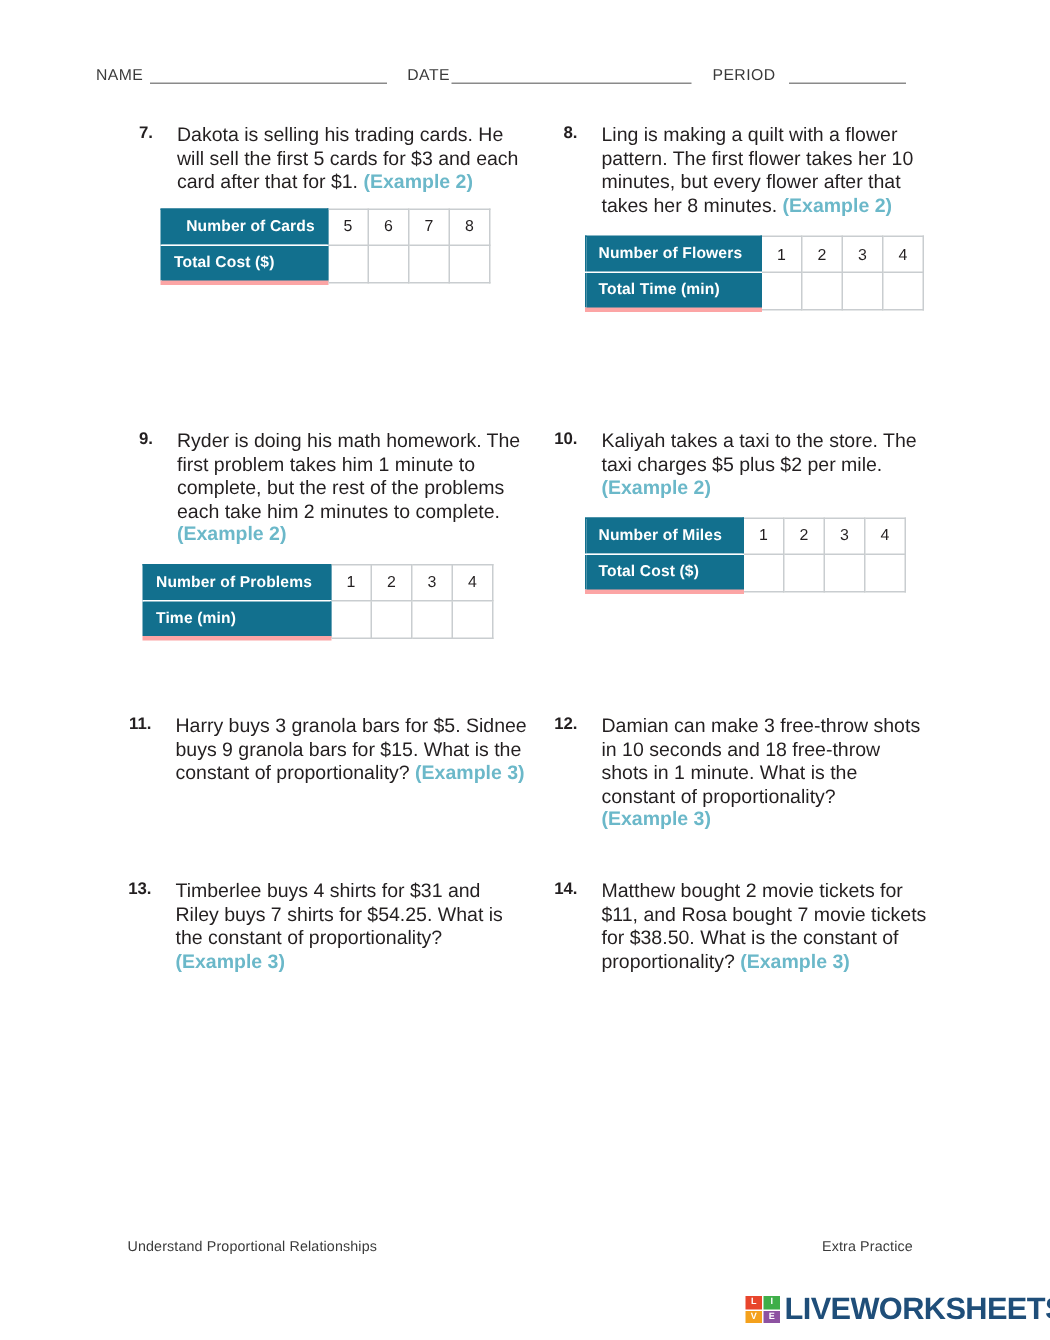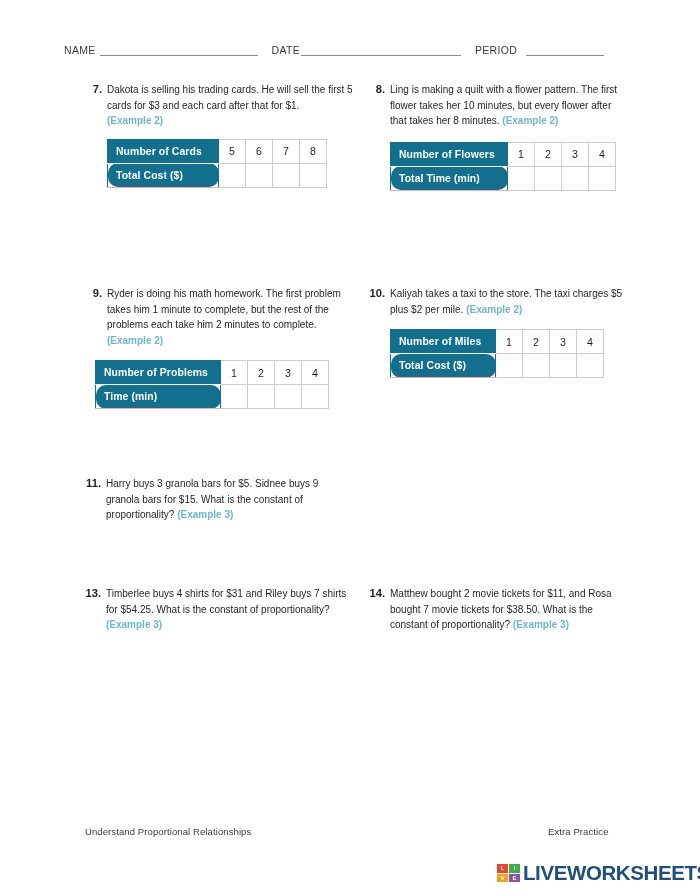--- a/index.html
+++ b/index.html
@@ -63,23 +63,23 @@
     font-weight: bold;
     font-size: 11.2px;
     line-height: 15.5px;
     text-align: right;
     flex: 0 0 auto;
     color: #231f20;
   }
   .prob-num.w1 { width: 17px; }
   .prob-num.w2 { width: 21px; }
   .prob-text {
-    font-size: 10px;
+    font-size: 13px;
     line-height: 15.5px;
-    margin-left: 5px;
+    margin-left: 16px;
     color: #231f20;
   }
   .ex-tag {
     color: #6bb8c9;
     font-weight: bold;
     white-space: nowrap;
   }
 
   
   .dtable {
@@ -102,22 +102,21 @@
     color: #ffffff;
     font-weight: bold;
     text-align: left;
     padding-left: 8px;
     border: 1px solid #12708e;
     border-bottom-color: #ffffff;
     font-size: 10.4px;
     letter-spacing: 0.1px;
   }
   .dtable tr:last-child td.rowhead {
-    border-bottom: 1px solid #fca5a5;
-    border-radius: 10px;
+    border-bottom: 3px solid #fca5a5;
   }
   .dtable td.val { width: 26px; }
 
   
   .footer-left {
     position: absolute;
     left: 85px;
     top: 826px;
     font-size: 9.5px;
     color: #3a3a3a;
@@ -189,21 +188,21 @@
   </div>
 
   <div class="problem" style="left:85px; top:82px; width:268px;">
     <div class="prob-head">
       <span class="prob-num w1">7.</span>
       <span class="prob-text"><span>Dakota is selling his trading cards. He will sell the first 5 cards for $3 and each card after that for $1.</span> <span class="ex-tag">(Example 2)</span></span>
     </div>
     <table class="dtable" style="margin-left:22px; width:220px;">
       <tbody>
           <tr>
-        <td class="rowhead" style="width:102px;">Number of Cards</td>
+        <td class="rowhead" style="width:102px;text-align:center;">Number of Cards</td>
         <td class="val">5</td>
         <td class="val">6</td>
         <td class="val">7</td>
         <td class="val">8</td>
       </tr>
       <tr>
         <td class="rowhead">Total Cost ($)</td>
         <td class="val"></td>
         <td class="val"></td>
         <td class="val"></td>
@@ -288,20 +287,26 @@
       </table>
   </div>
 
   <div class="problem" style="left:80px; top:476px; width:272px;">
     <div class="prob-head">
       <span class="prob-num w2">11.</span>
       <span class="prob-text"><span>Harry buys 3 granola bars for $5. Sidnee buys 9 granola bars for $15. What is the constant of proportionality?</span> <span class="ex-tag">(Example 3)</span></span>
     </div>
   </div>
 
+  <div class="problem" style="left:364px; top:476px; width:250px;">
+    <div class="prob-head">
+      <span class="prob-num w2">12.</span>
+      <span class="prob-text"><span>Damian can make 3 free-throw shots in 10 seconds and 18 free-throw shots in 1 minute. What is the constant of proportionality?</span> <span class="ex-tag">(Example 3)</span></span>
+    </div>
+  </div>
 
   <div class="problem" style="left:80px; top:586px; width:272px;">
     <div class="prob-head">
       <span class="prob-num w2">13.</span>
       <span class="prob-text"><span>Timberlee buys 4 shirts for $31 and Riley buys 7 shirts for $54.25. What is the constant of proportionality?</span> <span class="ex-tag">(Example 3)</span></span>
     </div>
   </div>
 
   <div class="problem" style="left:364px; top:586px; width:258px;">
     <div class="prob-head">

